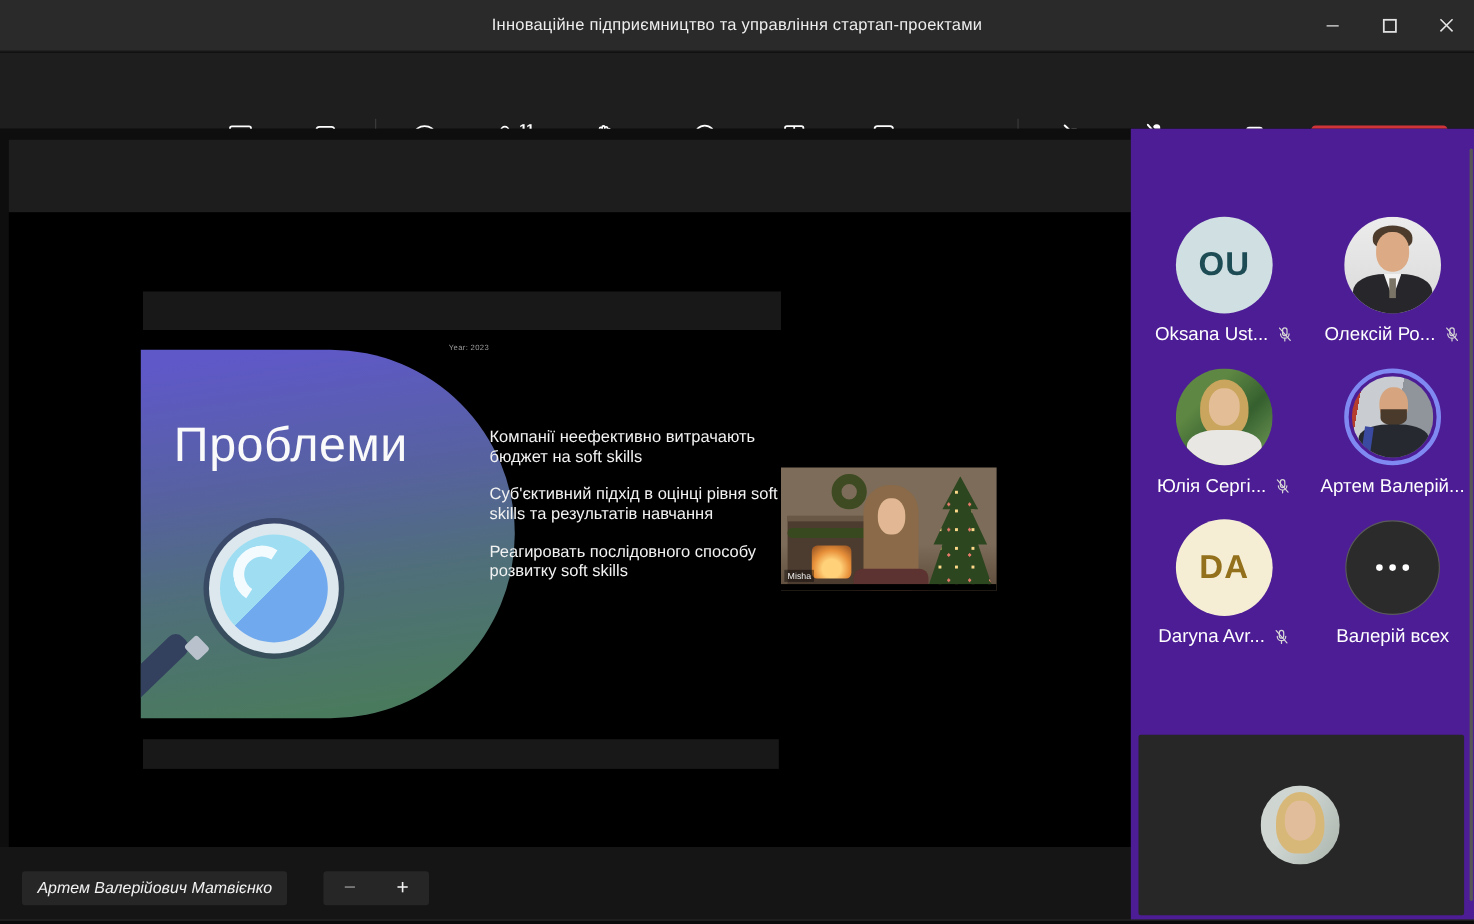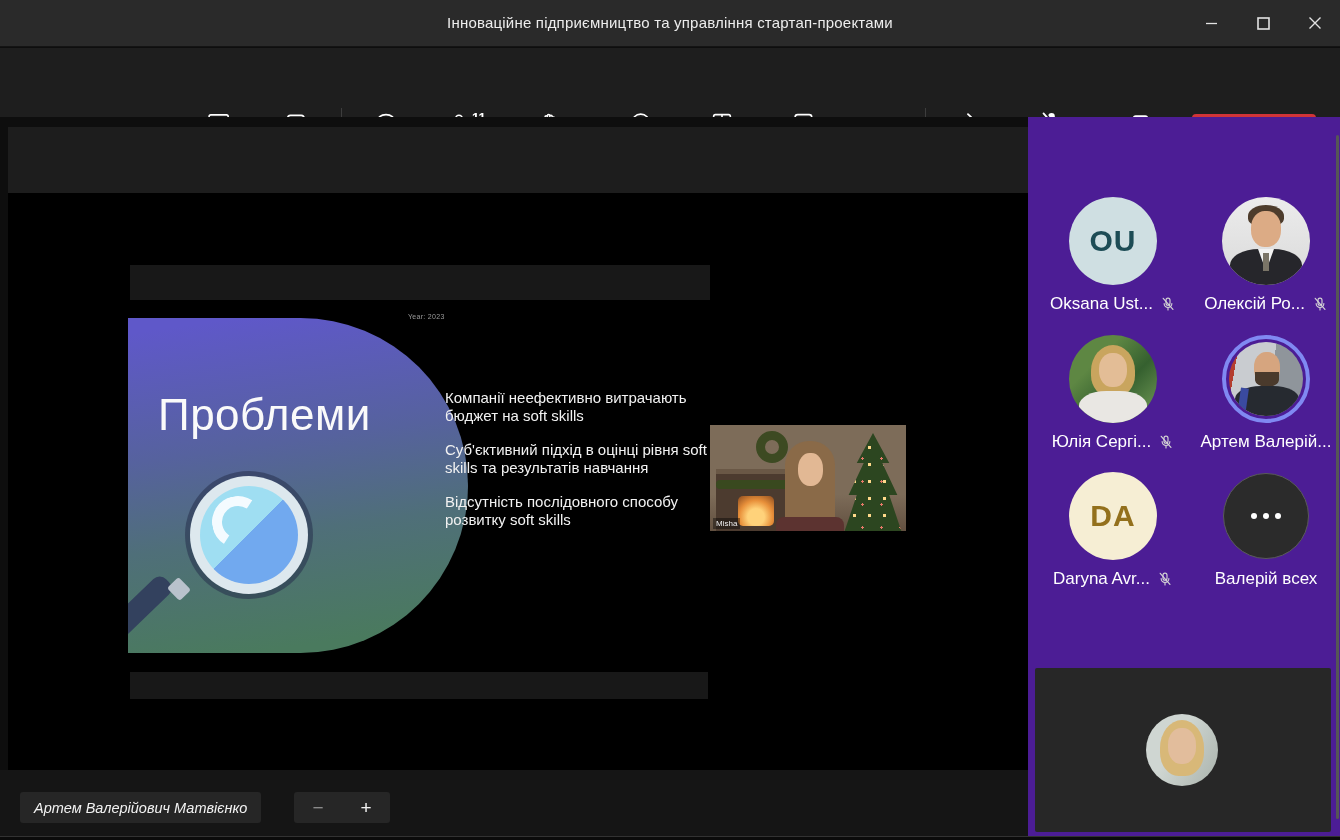--- a/index.html
+++ b/index.html
@@ -36,21 +36,21 @@
   .share-black { position:absolute; left:0; top:76px; width:1020px; height:577px; background:#000; overflow:hidden; }
 
   .strip { position:absolute; background:#181818; }
   .strip.top { left:122px; top:72px; width:580px; height:35px; }
   .strip.bottom { left:122px; top:479px; width:578px; height:27px; }
   .year-label { position:absolute; left:400px; top:120px; font-size:7px; color:#9a9a9a; letter-spacing:.3px; }
 
   .slide-shape { position:absolute; left:120px; top:125px; width:340px; height:335px;
     background:linear-gradient(172deg,#5f58c9 4%,#56629e 38%,#4f6f79 62%,#4a7a5e 92%);
     border-radius:0 170px 170px 0; overflow:hidden; }
-  .slide-title { position:absolute; left:30px; top:72px; color:#fafafa; font-size:44px;
+  .slide-title { position:absolute; left:30px; top:62px; color:#fafafa; font-size:44px;
     font-weight:400; letter-spacing:.5px; }
 
   
   .mag-handle { position:absolute; left:-6px; top:248px; width:22px; height:96px;
     background:#33415e; border-radius:9px; transform:rotate(46deg); }
   .mag-ferrule { position:absolute; left:42px; top:263px; width:18px; height:16px;
     background:#b9c2cc; transform:rotate(46deg); border-radius:3px; }
   .mag-lens { position:absolute; left:62px; top:158px; width:118px; height:118px; border-radius:50%;
     background:#dde8ee; box-shadow:0 0 0 5px rgba(38,48,76,.55); }
   .mag-glass { position:absolute; left:10px; top:10px; width:98px; height:98px; border-radius:50%;
@@ -326,21 +326,21 @@
           <div class="mag-lens">
             <div class="mag-glass">
               <div class="mag-shine"></div>
             </div>
           </div>
         </div>
 
         <div class="bullets">
           <div class="bullet">Компанії неефективно витрачають бюджет на soft skills</div>
           <div class="bullet">Суб'єктивний підхід в оцінці рівня soft skills та результатів навчання</div>
-          <div class="bullet">Відсутність послідовного способу розвитку soft skills</div>
+          <div class="bullet">Реагировать послідовного способу розвитку soft skills</div>
         </div>
 
         <div class="mini-video">
           <div class="mv-wreath"></div>
           <div class="mv-fireplace">
             <div class="mv-garland"></div>
             <div class="mv-fire"></div>
           </div>
           <div class="mv-tree"></div>
           <div class="mv-hair"></div>

